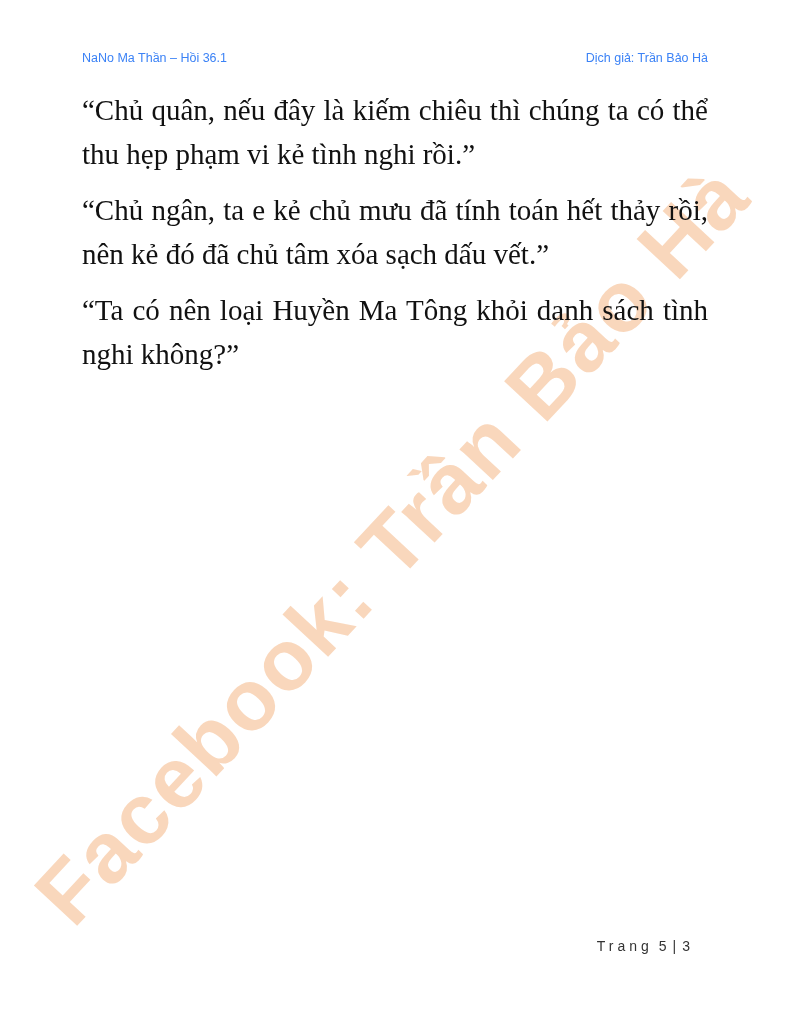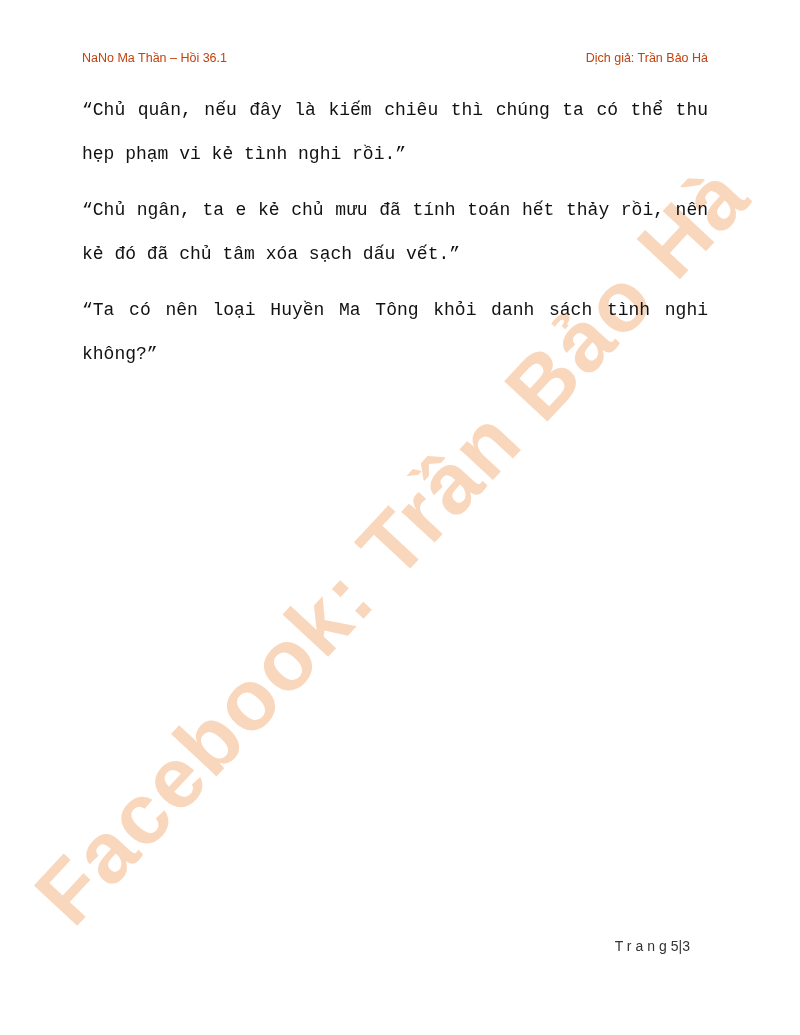--- a/index.html
+++ b/index.html
@@ -1,27 +1,27 @@
 <!DOCTYPE html>
 <html><head>
   <meta charset="utf-8">
   <style>
     html, body { margin: 0; padding: 0; background: #ffffff; }
     body { width: 800px; height: 1035px; position: relative; overflow: hidden; }
     .page { position: absolute; left: 0; top: 0; width: 800px; height: 1035px; background: #ffffff; }
     .header { position: absolute; top: 49px; left: 82px; width: 626px; height: 18px;
-      font-family: "Liberation Sans", sans-serif; font-size: 12.5px; color: #c2410c;
+      font-family: "Liberation Sans", sans-serif; font-size: 12.5px; color: #3b82f6;
       display: flex; justify-content: space-between; align-items: center; }
     .body-text { position: absolute; top: 88px; left: 82px; width: 626px;
-      font-family: Liberation Mono, monospace; font-size: 18px; color: #111111;
+      font-family: Liberation Serif, serif; font-size: 29px; color: #111111;
       line-height: 44px; z-index: 2; }
     .body-text p { margin: 0 0 12px 0; text-align: justify; text-align-last: left; }
     .footer { position: absolute; top: 938px; right: 110px;
       font-family: "Liberation Sans", sans-serif; font-size: 14px; color: #333333;
-      display: flex; align-items: flex-start; gap: 0; }
+      display: flex; align-items: flex-start; gap: 6px; }
     .footer .trang { letter-spacing: 4px; }
     .footer .sep { color: #333; }
     .watermark { position: absolute; left: 392px; top: 545px;
       transform: translate(-50%, -50%) rotate(-47deg);
       font-family: "Liberation Sans", sans-serif; font-size: 86px; font-weight: bold;
       color: rgba(240, 150, 80, 0.38); white-space: nowrap; z-index: 1;
       letter-spacing: 2px; pointer-events: none; }
   </style>
 </head>
 <body>

